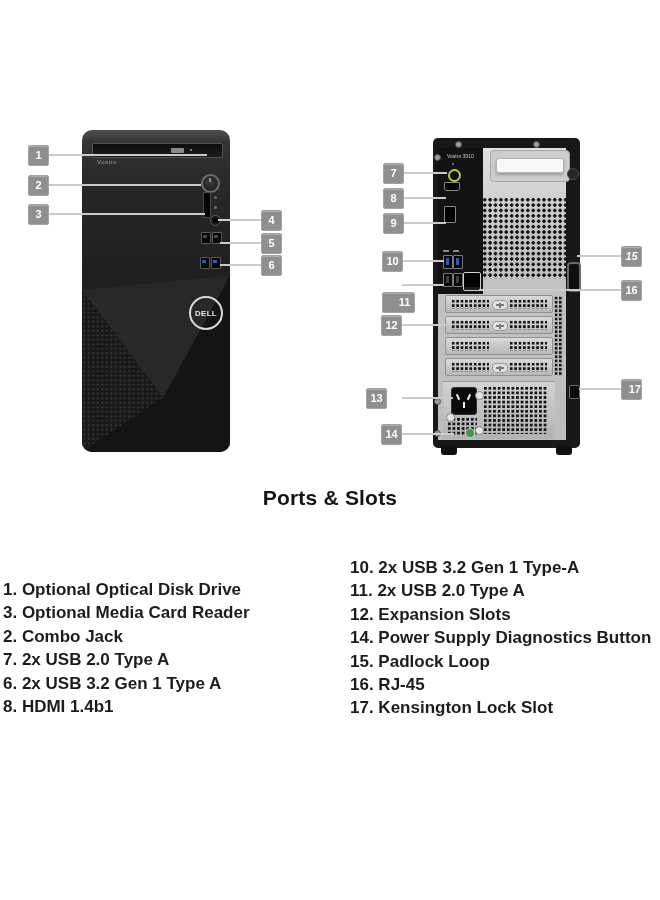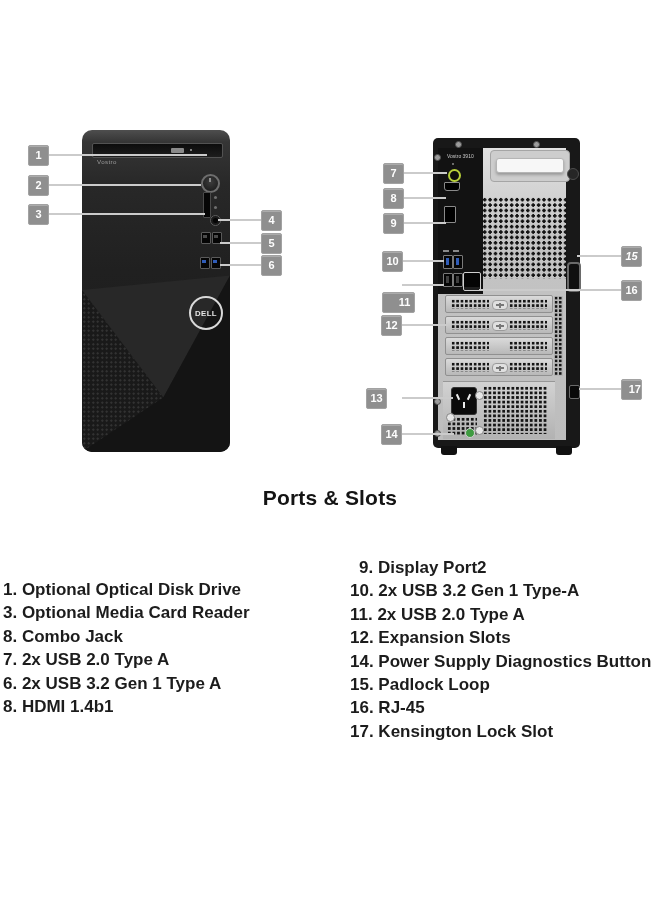--- a/index.html
+++ b/index.html
@@ -243,28 +243,27 @@
   <div class="co" style="left:381px;top:424px;">14</div>
   <div class="co" style="left:621px;top:246px;font-style:italic;">15</div>
   <div class="co" style="left:621px;top:280px;">16</div>
   <div class="co" style="left:621px;top:379px;text-align:right;">17</div>
 
   <h1 class="title">Ports &amp; Slots</h1>
 
   <div class="legend-col legend-left">
     <div class="li">1. Optional Optical Disk Drive</div>
     <div class="li">3. Optional Media Card Reader</div>
-    <div class="li">8. Combo Jack</div>
+    <div class="li">2. Combo Jack</div>
     <div class="li">7. 2x USB 2.0 Type A</div>
     <div class="li">6. 2x USB 3.2 Gen 1 Type A</div>
     <div class="li">8. HDMI 1.4b1</div>
   </div>
 
   <div class="legend-col legend-right">
-    <div class="li indent">9. Display Port2</div>
     <div class="li">10. 2x USB 3.2 Gen 1 Type-A</div>
     <div class="li">11. 2x USB 2.0 Type A</div>
     <div class="li">12. Expansion Slots</div>
     <div class="li">14. Power Supply Diagnostics Button</div>
     <div class="li">15. Padlock Loop</div>
     <div class="li">16. RJ-45</div>
     <div class="li">17. Kensington Lock Slot</div>
   </div>
 
 </div>

